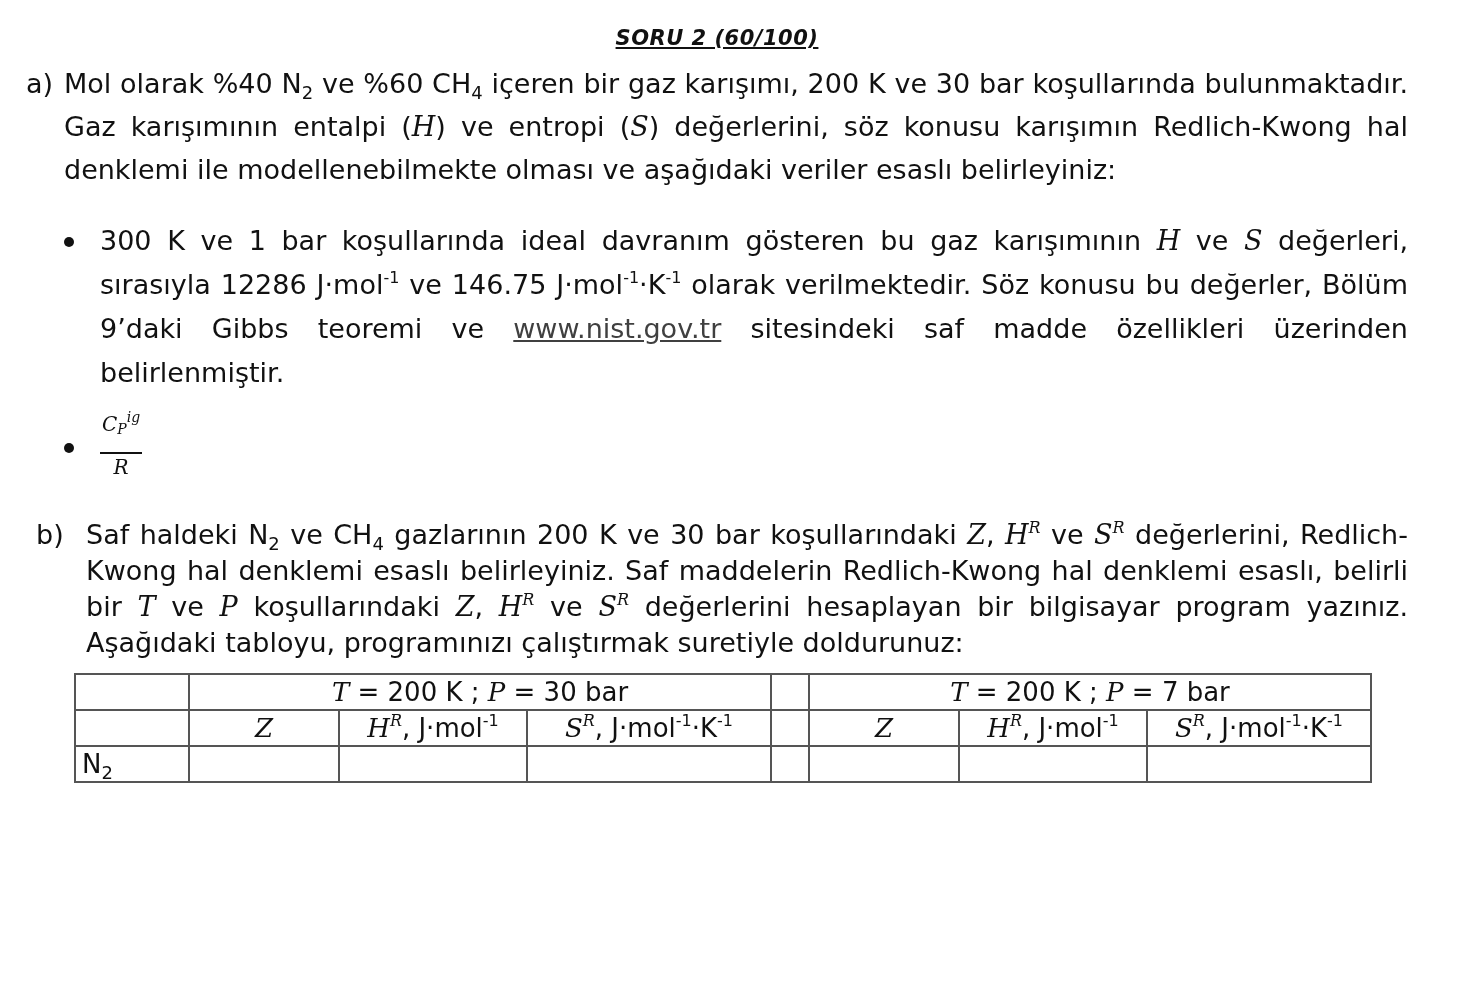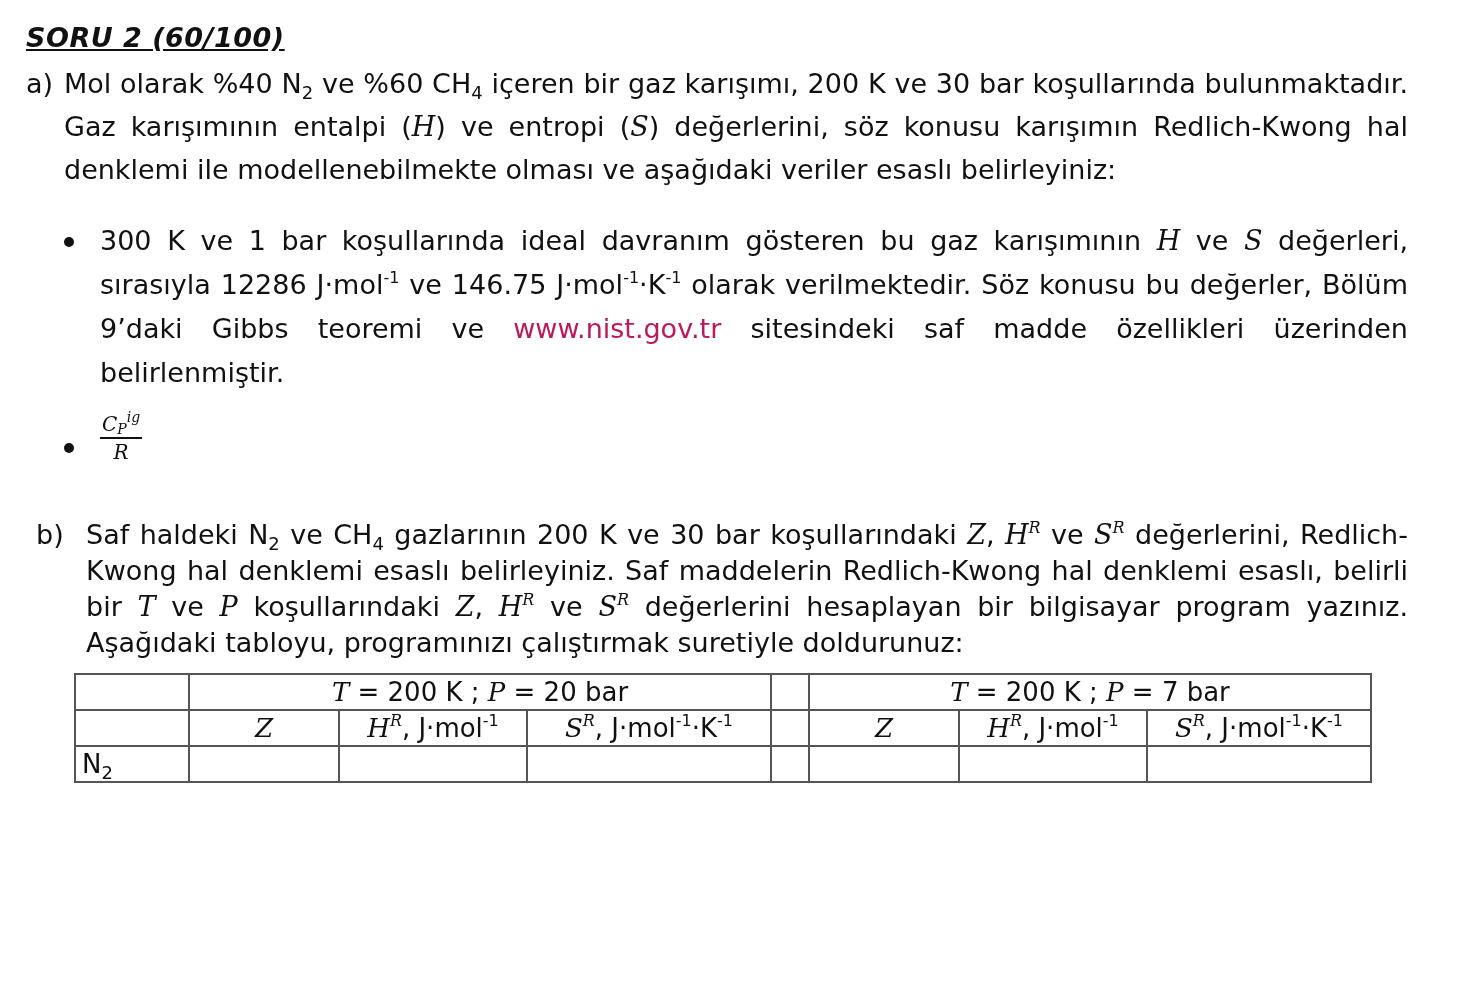--- a/index.html
+++ b/index.html
@@ -3,40 +3,40 @@
 <meta charset="utf-8">
 <style>
   html, body { margin: 0; padding: 0; background: #ffffff; }
   body {
     width: 1463px; height: 998px; overflow: hidden; position: relative;
     font-family: "DejaVu Sans", sans-serif; color: #111; font-size: 27px;
   }
   .page { position: absolute; left: 26px; top: 18px; width: 1382px; }
   .heading {
     font-weight: bold; font-style: italic; text-decoration: underline;
-    font-size: 27px; letter-spacing: 0.5px; margin: 0 0 4px 0; line-height: 40px;
+    font-size: 21px; letter-spacing: 0.5px; margin: 0 0 4px 0; line-height: 40px; text-align: center;
   }
   .para { position: relative; text-align: justify; line-height: 43px; }
   .para .lbl { position: absolute; left: 0; top: 0; }
   .para-a { padding-left: 38px; }
   .para-b { padding-left: 50px; margin-left: 10px; line-height: 36px; }
   .para-b .lbl { left: 0; }
   .bullets { list-style: none; margin: 28px 0 0 0; padding: 0; }
   .bullets li { position: relative; padding-left: 74px; text-align: justify; line-height: 44px; }
   .bullets li .dot {
     position: absolute; left: 38px; top: 18px; width: 10px; height: 10px;
     border-radius: 50%; background: #111;
   }
   .m { font-family: "DejaVu Serif", serif; font-style: italic; }
-  .link { color: #be185d; }
+  .link { color: #404040; text-decoration: underline; }
   sup { font-size: 16px; vertical-align: 11px; line-height: 0; }
   sub { font-size: 18px; vertical-align: -6px; line-height: 0; }
   .formula-li { margin-top: 18px; height: 70px; }
   .frac { display: inline-block; vertical-align: middle; text-align: center; font-family: "DejaVu Serif", serif; font-style: italic; font-size: 20px; line-height: 22px; }
-  .frac .num { display: block; border-bottom: 2px solid #111; padding: 0 2px 2px 2px; text-align: center; }
+  .frac .num { display: block; border-bottom: 2px solid #111; padding: 0 2px 17px 2px; text-align: center; }
   .frac .den { display: block; padding-top: 2px; }
   .frac .num sup, .frac .num sub { font-size: 14px; }
   .frac .num sub { vertical-align: -3px; }
   .frac .num sup { vertical-align: 9px; }
   .eq { font-family: "DejaVu Serif", serif; font-style: italic; font-size: 26px; vertical-align: middle; margin-left: 4px; }
   .eq sup { font-style: normal; }
   .block-b { margin-top: 34px; }
   table.rk {
     border-collapse: collapse; margin-left: 48px; margin-top: 12px;
     font-size: 26px; line-height: 32px;
@@ -73,21 +73,21 @@
 
   <div class="para para-b block-b">
     <span class="lbl">b)</span>
     <span>Saf haldeki N</span><sub>2</sub><span> ve CH</span><sub>4</sub><span> gazlarının 200 K ve 30 bar koşullarındaki </span><span class="m">Z</span><span>, </span><span class="m">H</span><sup class="m">R</sup><span> ve </span><span class="m">S</span><sup class="m">R</sup><span> değerlerini, Redlich-Kwong hal denklemi esaslı belirleyiniz. Saf maddelerin Redlich-Kwong hal denklemi esaslı, belirli bir </span><span class="m">T</span><span> ve </span><span class="m">P</span><span> koşullarındaki </span><span class="m">Z</span><span>, </span><span class="m">H</span><sup class="m">R</sup><span> ve </span><span class="m">S</span><sup class="m">R</sup><span> değerlerini hesaplayan bir bilgisayar program yazınız. Aşağıdaki tabloyu, programınızı çalıştırmak suretiyle doldurunuz:</span>
   </div>
 
   <table class="rk">
     <tbody>
         <tr>
       <td style="width:100px"></td>
-      <td class="c" colspan="3"><span class="m">T</span><span> = 200 K ; </span><span class="m">P</span><span> = 20 bar</span></td>
+      <td class="c" colspan="3"><span class="m">T</span><span> = 200 K ; </span><span class="m">P</span><span> = 30 bar</span></td>
       <td style="width:24px"></td>
       <td class="c" colspan="3"><span class="m">T</span><span> = 200 K ; </span><span class="m">P</span><span> = 7 bar</span></td>
     </tr>
     <tr>
       <td></td>
       <td class="c" style="width:136px"><span class="m">Z</span></td>
       <td class="c" style="width:174px"><span class="m">H</span><sup class="m">R</sup><span>, J·mol</span><sup>-1</sup></td>
       <td class="c" style="width:230px"><span class="m">S</span><sup class="m">R</sup><span>, J·mol</span><sup>-1</sup><span>·K</span><sup>-1</sup></td>
       <td></td>
       <td class="c" style="width:136px"><span class="m">Z</span></td>

